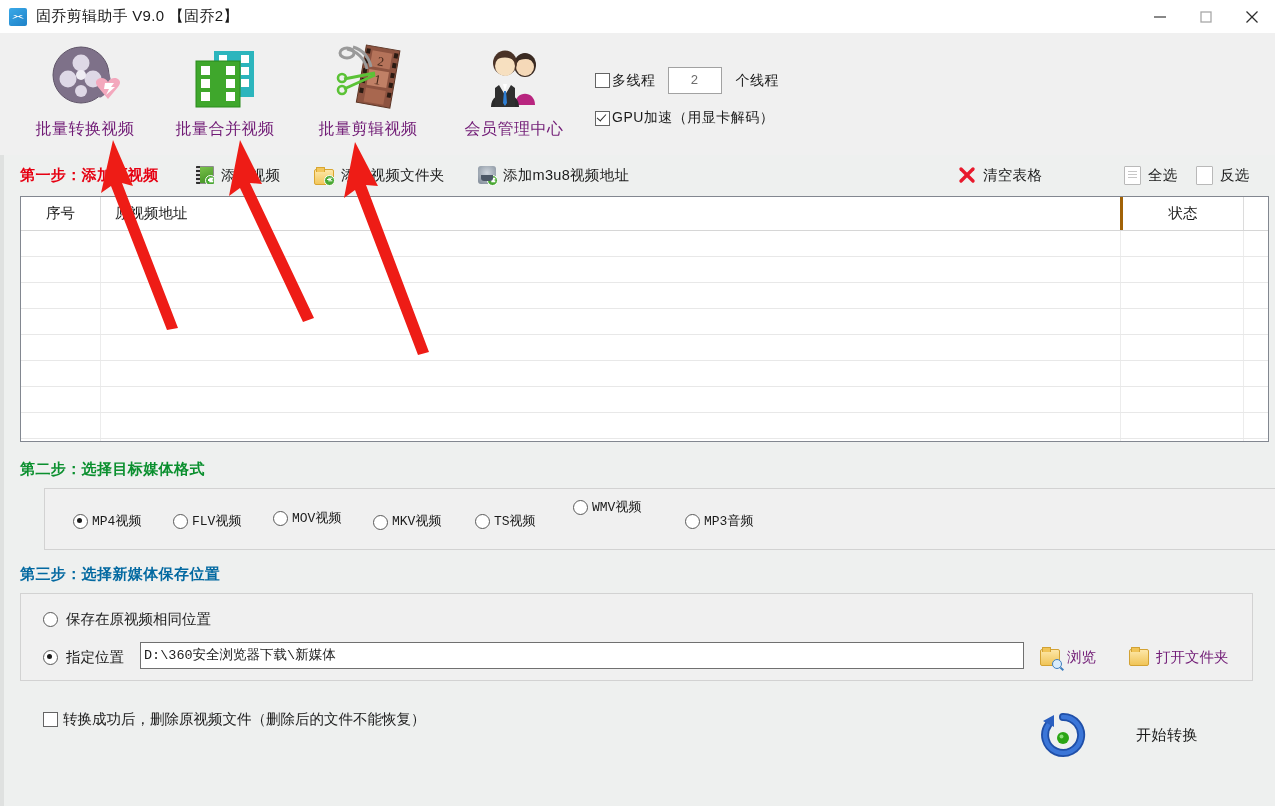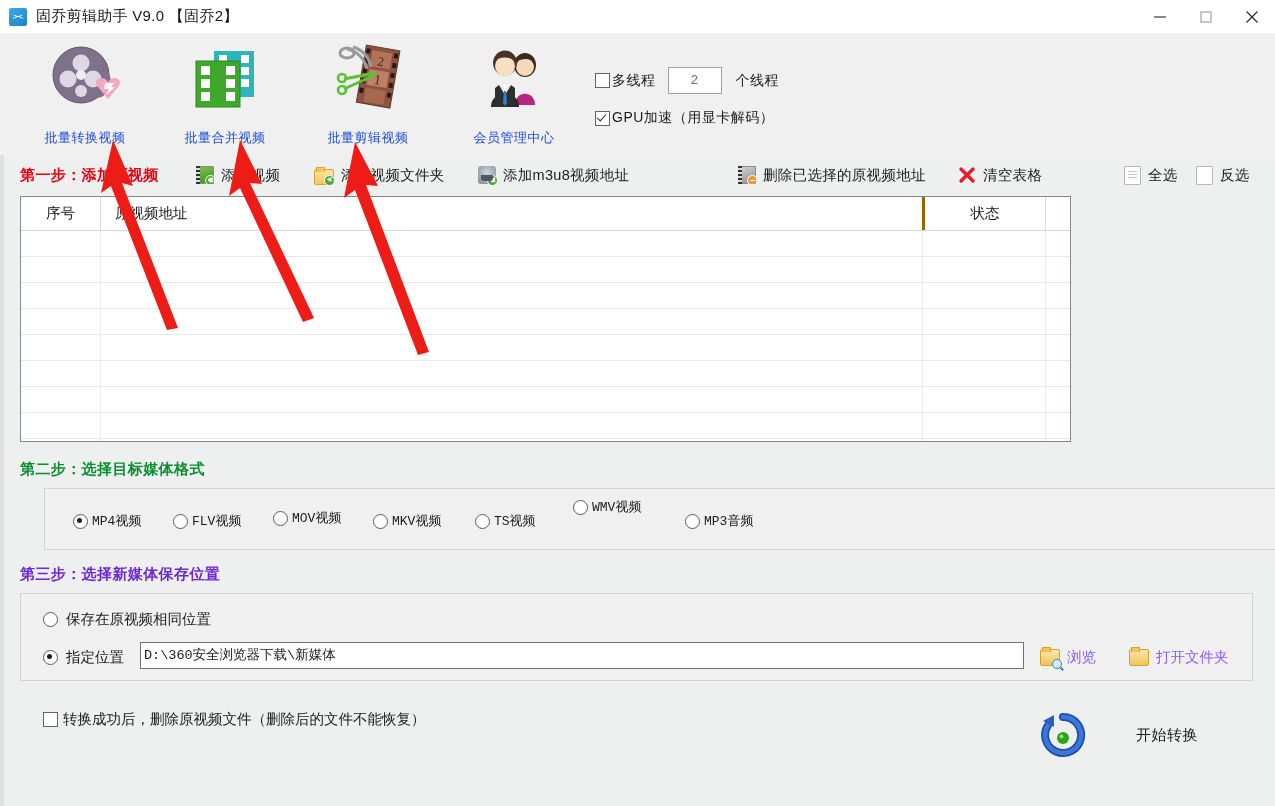--- a/index.html
+++ b/index.html
@@ -40,21 +40,21 @@
     position:absolute;left:0;top:33px;width:1275px;height:122px;
     background:#f0f0f0;
   }
   .tool-item{
     position:absolute;top:6px;width:130px;height:112px;
     display:flex;flex-direction:column;align-items:center;justify-content:flex-start;
     cursor:pointer;
   }
   .tool-ico{height:78px;display:flex;align-items:center;justify-content:center;}
   .tool-label{
-    font-size:13px;color:#1d4ed8;letter-spacing:.5px;margin-top:12px;
+    font-size:16px;color:#701a75;letter-spacing:.5px;margin-top:2px;
   }
   
   .cb{
     width:13px;height:13px;border:1px solid #646464;background:#fff;
     display:inline-block;vertical-align:-2px;position:relative;flex:none;
   }
   .cb.checked::after{
     content:"";position:absolute;left:3px;top:0px;width:4px;height:8px;
     border:solid #2b2b2b;border-width:0 1.6px 1.6px 0;transform:rotate(42deg);
   }
@@ -134,21 +134,21 @@
     width:15px !important;height:17px !important;
   }
   .ico-page::after{
     content:"";position:absolute;left:2.5px;top:4px;width:9px;height:1px;
     background:#c7c7c7;box-shadow:0 3px 0 #c7c7c7,0 6px 0 #c7c7c7;
   }
   .ico-page-blank{background:#fff;border:1px solid #b9b9b9;border-radius:1px;
     width:15px !important;height:17px !important;}
   
   .table-wrap{
-    position:absolute;left:20px;top:196px;width:1051px;height:246px;
+    position:absolute;left:20px;top:196px;width:1249px;height:246px;
     background:#fff;border:1px solid #828790;box-sizing:border-box;
   }
   .tbl-head{
     height:34px;display:flex;border-bottom:1px solid #d6d6d6;box-sizing:border-box;
   }
   .th{
     display:flex;align-items:center;justify-content:center;
     font-size:14.5px;color:#1b1b1b;box-sizing:border-box;
   }
   .th.c0{width:80px;border-right:1px solid #dcdcdc;}
@@ -181,21 +181,21 @@
   .optrow{position:absolute;display:flex;align-items:center;font-size:14.5px;color:#1b1b1b;cursor:pointer;}
   .optrow .radio{margin-right:8px;}
   .path-input{
     position:absolute;left:140px;top:642px;width:884px;height:27px;
     border:1px solid #707070;background:#fff;box-sizing:border-box;
     font-size:13.5px;color:#1b1b1b;padding-left:3px;line-height:25px;
     font-family:"Liberation Mono","DejaVu Sans Mono",monospace;overflow:hidden;white-space:nowrap;
   }
   .linkbtn{
     position:absolute;display:flex;align-items:center;cursor:pointer;
-    font-size:14.5px;color:#8b5cf6;white-space:nowrap;
+    font-size:14.5px;color:#701a75;white-space:nowrap;
   }
   .linkbtn .ai{width:18px;height:15px;margin-right:7px;flex:none;position:relative;}
   .folder-ico{
     background:linear-gradient(#fde7a8,#f0c457);border:1px solid #d3a233;border-radius:2px;
   }
   .folder-ico::before{
     content:"";position:absolute;left:1px;top:-3px;width:7px;height:4px;
     background:#f0c457;border:1px solid #d3a233;border-bottom:none;border-radius:1px 1px 0 0;
   }
   .mag{
@@ -385,26 +385,20 @@
     <span>添加视频文件夹</span>
   </div>
 
   <div class="act" style="left:478px">
     <span class="ai ico-m3u8">
         <i class="plus-badge"></i>
       </span>
     <span>添加m3u8视频地址</span>
   </div>
 
-  <div class="act" style="left:738px">
-    <span class="ai ico-filmorange">
-        <i class="orange-badge"></i>
-      </span>
-    <span>删除已选择的原视频地址</span>
-  </div>
 
   <div class="act" style="left:958px">
     <span class="ai">
       <svg width="18" height="18" viewBox="0 0 18 18">
           <g stroke="#e8192c" stroke-width="3.4" stroke-linecap="round">
             <line x1="3" y1="3" x2="15" y2="15"></line>
             <line x1="15" y1="3" x2="3" y2="15"></line>
           </g>
         </svg>
     </span>
@@ -495,39 +489,39 @@
     <span>MP4视频</span>
   </div>
   <div class="fmt" style="left:128px;top:23px;">
     <span class="radio"></span>
     <span>FLV视频</span>
   </div>
   <div class="fmt" style="left:228px;top:20px;">
     <span class="radio"></span>
     <span>MOV视频</span>
   </div>
-  <div class="fmt" style="left:328px;top:23px;">
+  <div class="fmt" style="left:328px;top:23px;align-items:flex-end;">
     <span class="radio"></span>
     <span>MKV视频</span>
   </div>
   <div class="fmt" style="left:430px;top:23px;justify-content:space-between;">
     <span class="radio"></span>
     <span>TS视频</span>
   </div>
   <div class="fmt" style="left:528px;top:9px;">
     <span class="radio"></span>
     <span>WMV视频</span>
   </div>
   <div class="fmt" style="left:640px;top:23px;">
     <span class="radio"></span>
     <span>MP3音频</span>
   </div>
 </div>
 
-<div class="step-label" style="left:20px;top:565px;color:#6d28d9;">第三步：选择新媒体保存位置</div>
+<div class="step-label" style="left:20px;top:565px;color:#0369a1;">第三步：选择新媒体保存位置</div>
 
 <div class="groupbox" style="left:20px;top:593px;width:1233px;height:88px;">
 </div>
 
 <div class="optrow" style="left:43px;top:610px;font-family:Liberation Serif, serif;">
   <span class="radio"></span>
   <span>保存在原视频相同位置</span>
 </div>
 
 <div class="optrow" style="left:43px;top:648px;">

